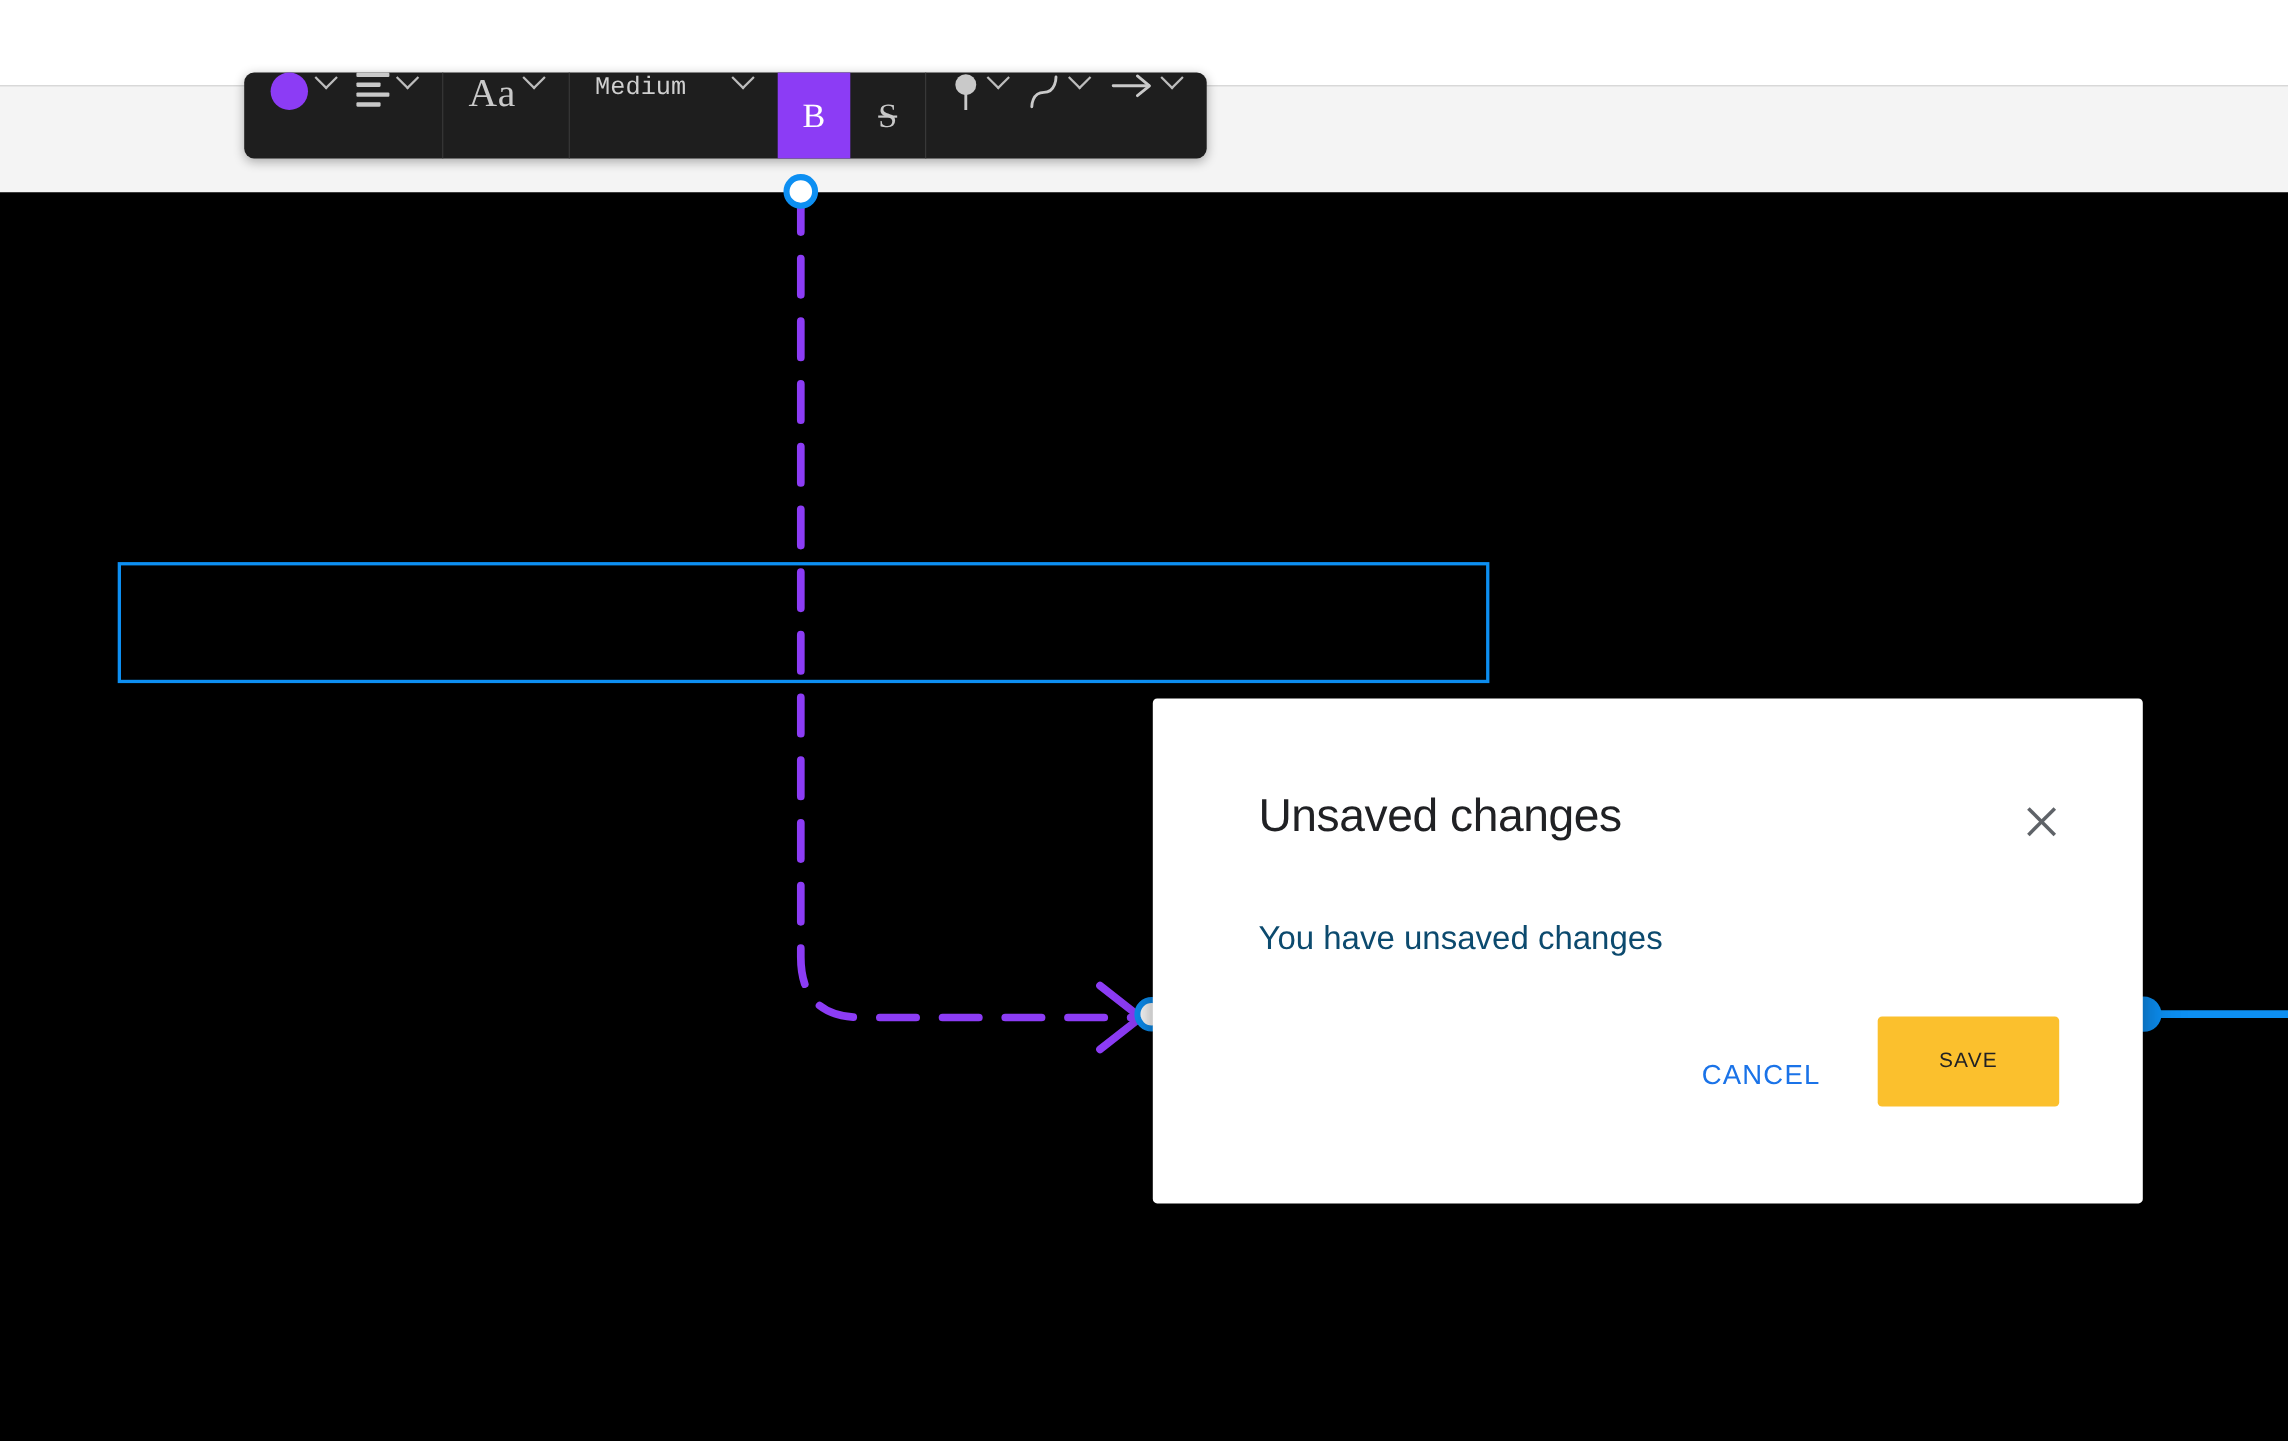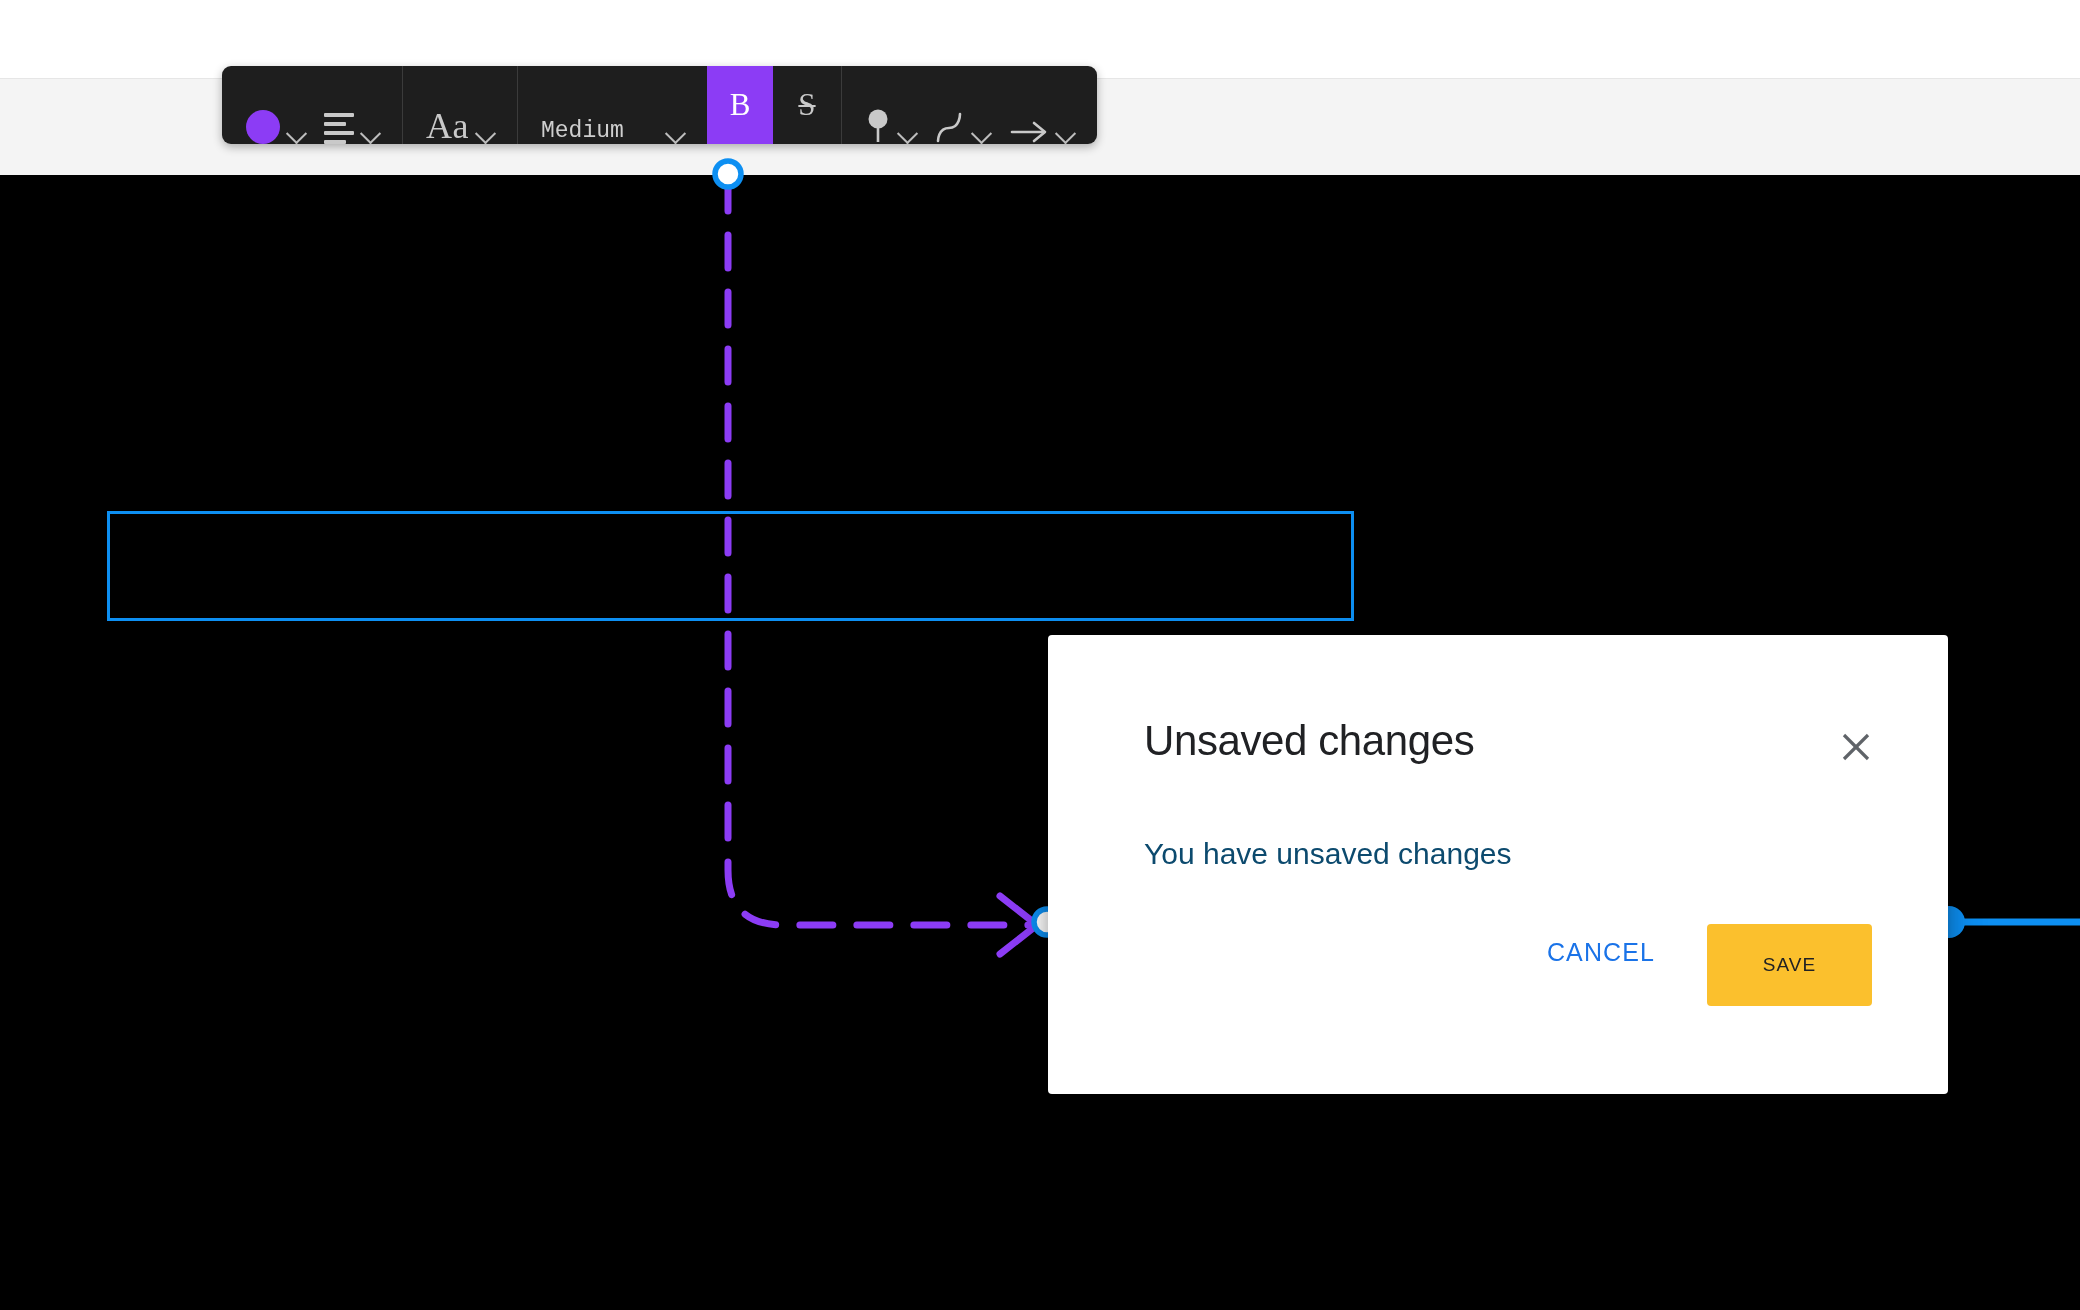--- a/index.html
+++ b/index.html
@@ -63,21 +63,21 @@
   }
   .tb-group + .tb-group::before {
     content: "";
     position: absolute;
     left: 0; top: 0; bottom: 0;
     width: 1px;
     background: #3b3b3b;
   }
   .tb-item {
     display: flex;
-    align-items: flex-end;
+    align-items: flex-start;
     gap: 9px;
     padding: 0 10px;
     height: 100%;
     cursor: default;
     color: #d2d2d2;
   }
   .chev {
     display: inline-block;
     width: 13px; height: 13px;
     border-right: 2.2px solid #bdbdbd;
@@ -189,21 +189,21 @@
   .dialog-body {
     position: absolute;
     left: 96px; top: 202px;
     font-size: 30px;
     color: #0c4a6e;
   }
   .dialog-actions {
     position: absolute;
     right: 76px; bottom: 88px;
     display: flex;
-    align-items: flex-start;
+    align-items: flex-end;
     gap: 42px;
   }
   .btn-cancel {
     background: none;
     border: none;
     color: #1a73e8;
     font-size: 25px;
     letter-spacing: 1.1px;
     font-family: "Liberation Sans", sans-serif;
     cursor: pointer;

